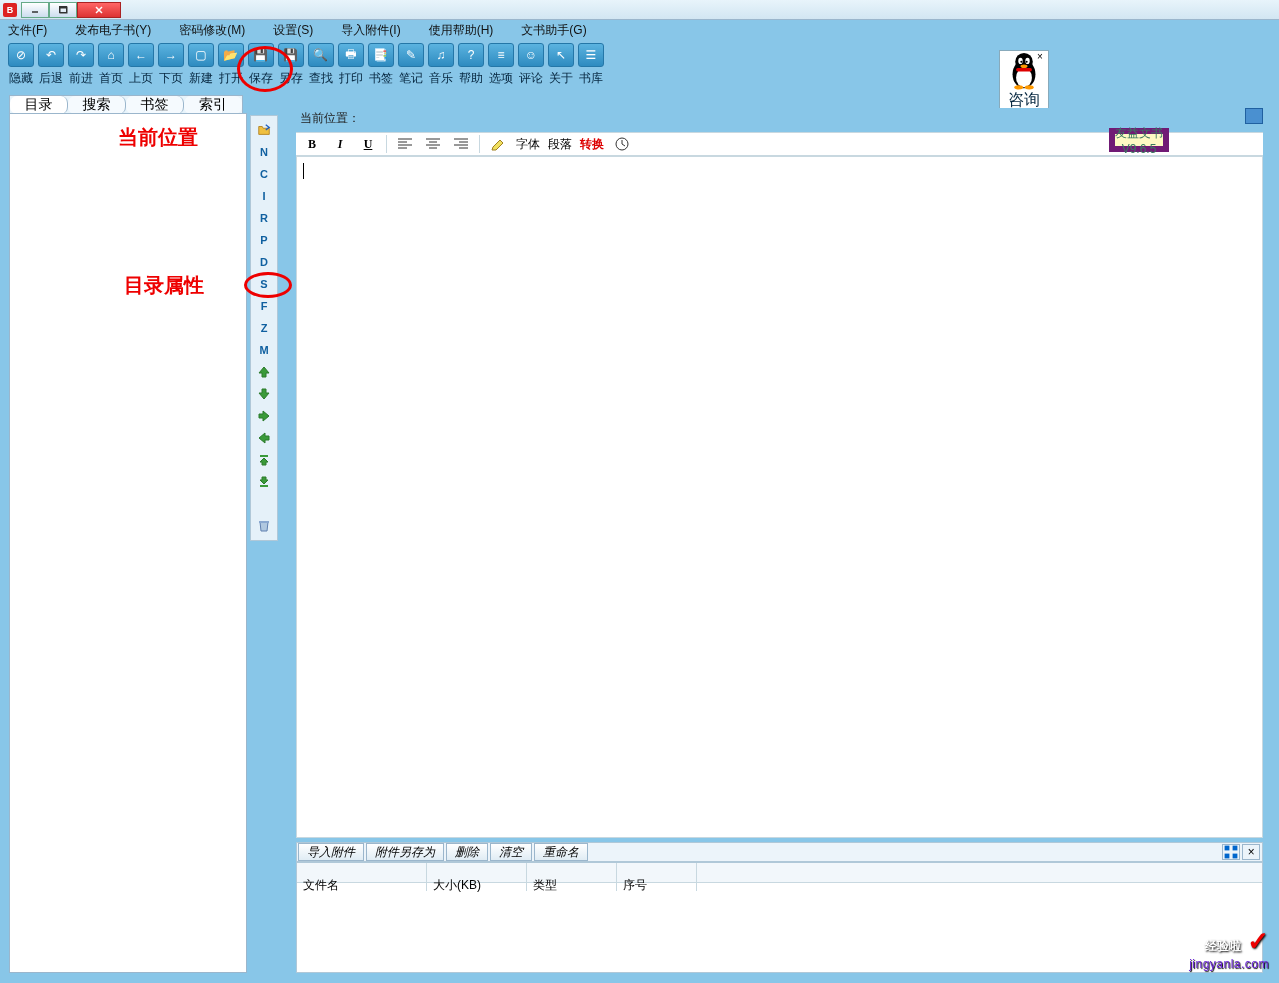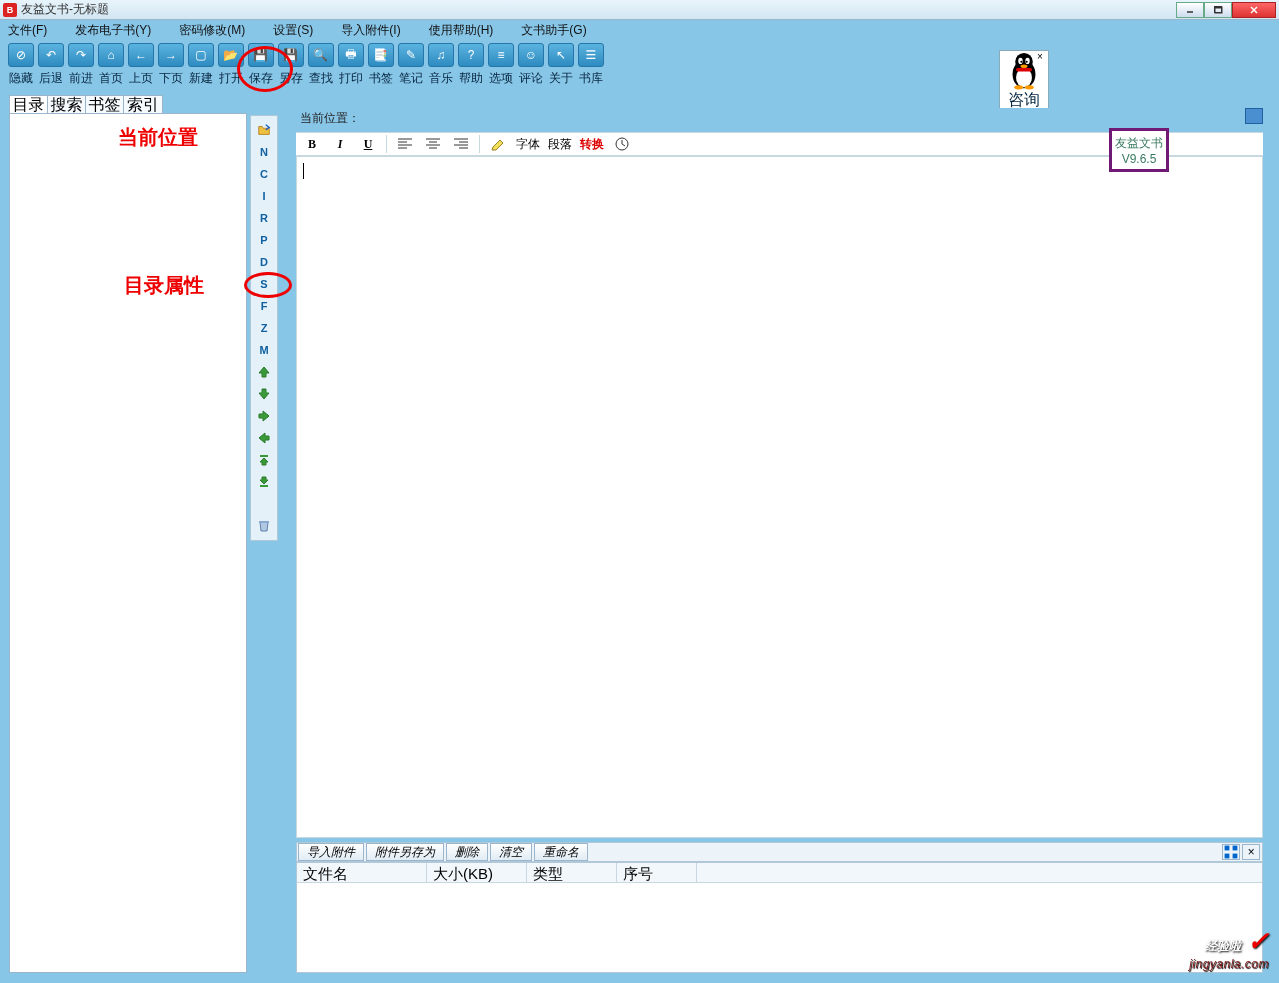--- a/index.html
+++ b/index.html
@@ -25,21 +25,21 @@
 .tool-btn .label { font-size: 12px; color: #05263F; margin-top: 3px; }
 
 
 .qq-widget { position: absolute; right: 230px; top: 50px; width: 50px; height: 62px; background: #fff; border: 1px solid #8AB; display: flex; flex-direction: column; align-items: center; }
 .qq-widget .close-x { position: absolute; right: 1px; top: 0; width: 10px; height: 10px; font-size: 10px; cursor: pointer; }
 .qq-widget .penguin { width: 36px; height: 42px; margin-top: 2px; }
 .qq-widget .label { font-size: 16px; color: #05263F; }
 
 
 .side-tabs { position: absolute; left: 9px; top: 95px; display: flex; background: #E8F4FB; border: 1px solid #9BB6CC; }
-.side-tab { width: 38px; height: 18px; border-right: 1px solid #9BB6CC; display: flex; align-items: center; justify-content: center; font-size: 16px; cursor: pointer; background: #F5FAFE; }
+.side-tab { width: 58px; height: 18px; border-right: 1px solid #9BB6CC; display: flex; align-items: center; justify-content: center; font-size: 14px; cursor: pointer; background: #F5FAFE; border-radius: 7px; }
 .side-tab.active { background: #fff; }
 .side-tab:last-child { border-right: none; }
 
 
 .left-panel { position: absolute; left: 9px; top: 113px; width: 238px; bottom: 10px; background: #fff; border: 1px solid #9BB6CC; }
 
 
 .vtoolbar { position: absolute; left: 250px; top: 115px; width: 28px; background: #E5F1F9; border: 1px solid #B0C8D8; display: flex; flex-direction: column; align-items: center; padding: 4px 0; gap: 2px; }
 .vbtn { width: 22px; height: 20px; display: flex; align-items: center; justify-content: center; cursor: pointer; color: #1060A0; font-size: 11px; font-family: Arial; font-weight: bold; }
 .vbtn.icon-btn { color: #D08000; }
@@ -65,44 +65,43 @@
 .editor-area .cursor-line { position: absolute; left: 6px; top: 6px; width: 1px; height: 16px; background: #000; }
 
 
 .attach-bar { position: absolute; left: 296px; top: 842px; right: 16px; height: 20px; display: flex; align-items: center; background: #ECF4FA; border: 1px solid #B0C8D8; font-style: italic; }
 .attach-btn { height: 18px; padding: 0 8px; border: 1px solid #9BB6CC; margin: 0 1px; background: linear-gradient(to bottom, #fff, #E0ECF4); cursor: pointer; font-size: 12px; display: flex; align-items: center; }
 .attach-bar .spacer { flex: 1; }
 .attach-bar .pin-btn { width: 18px; height: 16px; border: 1px solid #9BB6CC; margin-right: 2px; display: flex; align-items: center; justify-content: center; cursor: pointer; }
 
 .attach-table { position: absolute; left: 296px; top: 862px; right: 16px; bottom: 10px; background: #fff; border: 1px solid #B0C8D8; }
 .attach-header { height: 20px; display: flex; background: #F2F7FB; border-bottom: 1px solid #C8D8E0; }
-.attach-col { border-right: 1px solid #C8D8E0; padding: 2px 6px; font-size: 15px; }
+.attach-col { border-right: 1px solid #C8D8E0; padding: 14px 6px; font-size: 12px; }
 
 
 .anno-circle { position: absolute; border: 3px solid #E00; border-radius: 50%; pointer-events: none; }
 .anno-label { position: absolute; color: #E00; font-size: 20px; font-weight: bold; pointer-events: none; }
 
 
-.version-badge { position: absolute; right: 110px; top: 128px; width: 60px; height: 44px; background: #ffffff; border: 3px solid #701a75; display: flex; flex-direction: column; align-items: center; justify-content: center; font-size: 9px; color: #3A7A60; }
+.version-badge { position: absolute; right: 110px; top: 128px; width: 60px; height: 24px; background: #fef9c3; border: 6px solid #701a75; display: flex; flex-direction: column; align-items: center; justify-content: center; font-size: 9px; color: #3A7A60; }
 
 
 .content-max-icon { position: absolute; right: 16px; top: 108px; width: 18px; height: 16px; background: #4A90D0; border: 1px solid #2060A0; cursor: pointer; }
 
 
 .watermark { position: absolute; right: 10px; bottom: 12px; text-align: right; }
-.watermark .line1 { font-size: 22px; font-weight: bold; color: #fff; text-shadow: 1px 1px 2px #000; font-style: italic; }
+.watermark .line1 { font-size: 22px; font-weight: bold; color: #fff; text-shadow: 1px 1px 2px #000; }
 .watermark .line1 .check { color: #E00; font-size: 26px; }
-.watermark .line2 { font-size: 12px; color: #7f1d1d; text-shadow: 1px 1px 1px #000; font-style: italic; letter-spacing: 0.5px; text-align: center; }
+.watermark .line2 { font-size: 12px; color: #6d28d9; text-shadow: 1px 1px 1px #000; letter-spacing: 0.5px; text-align: center; }
 </style>
 </head>
 <body>
 
 <div class="titlebar">
   <div class="app-icon">B</div>
-  <div class="title">友益文书-无标题</div>
   <div class="win-btns">
     <div class="win-btn">
         <svg viewBox="0 0 10 10">
           <line x1="2" y1="7" x2="8" y2="7" stroke="#333" stroke-width="1.5"></line>
         </svg>
       </div>
     <div class="win-btn">
         <svg viewBox="0 0 10 10">
           <rect x="1.5" y="1.5" width="7" height="6" fill="none" stroke="#333" stroke-width="1"></rect>
           <rect x="1.5" y="1.5" width="7" height="2" fill="#333"></rect>

